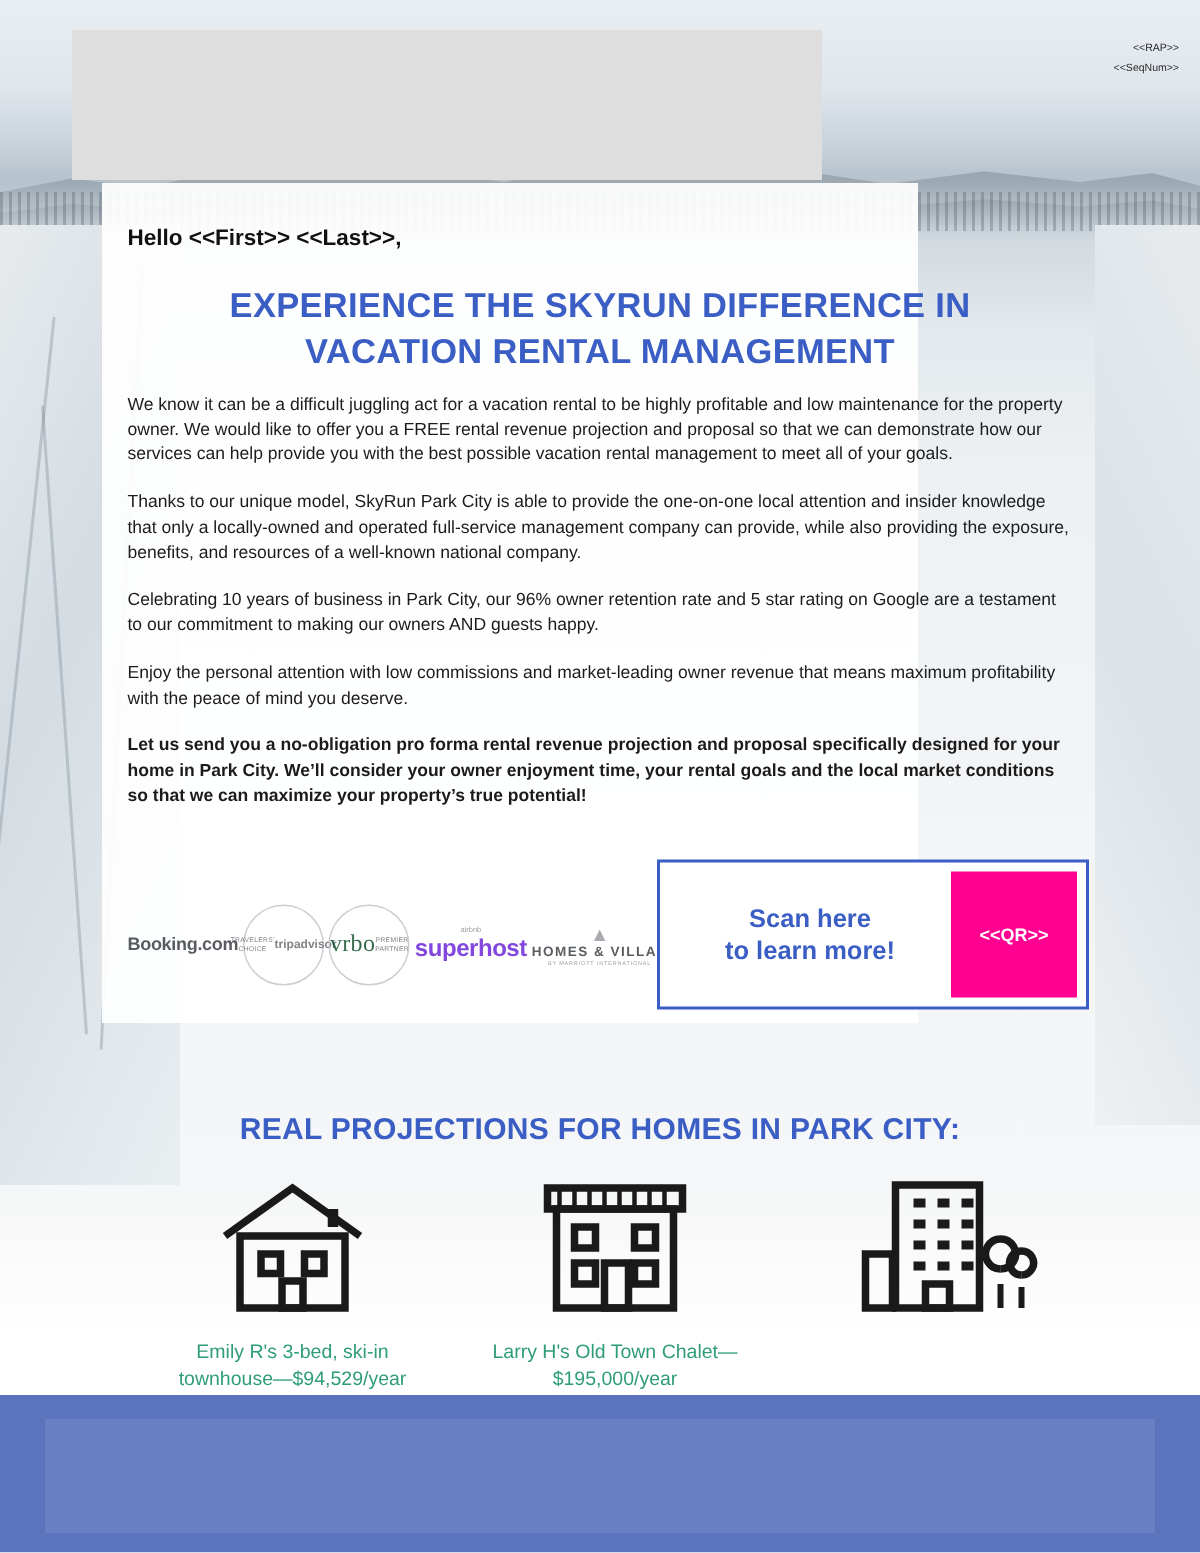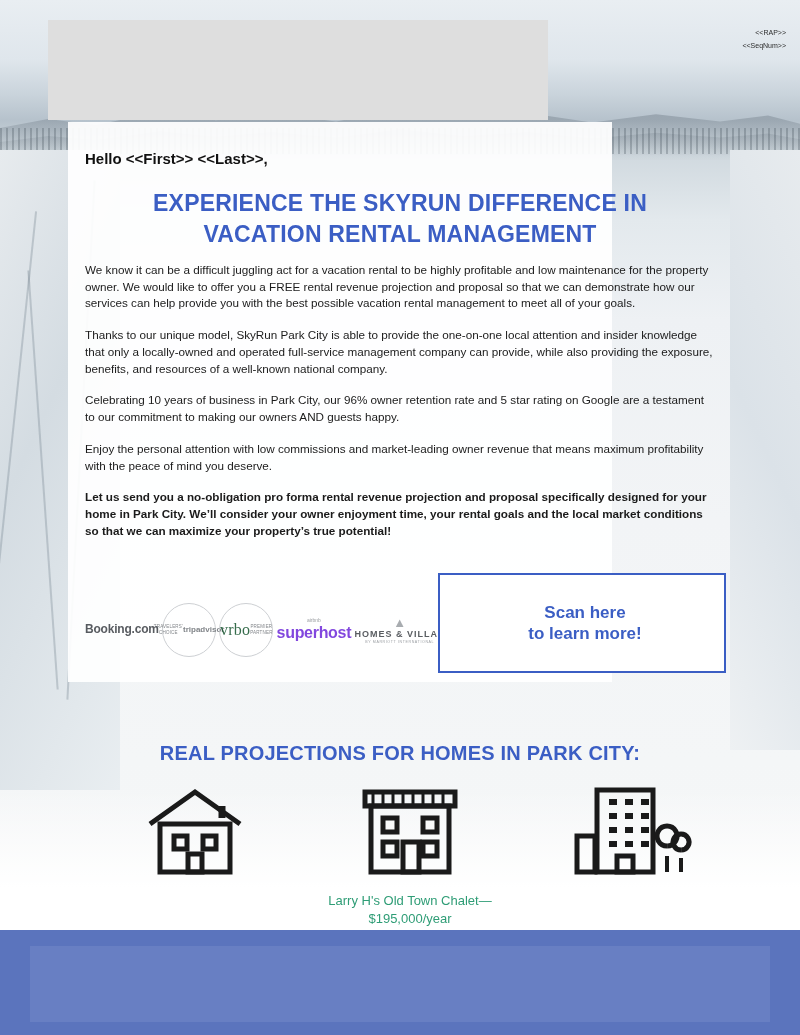--- a/index.html
+++ b/index.html
@@ -332,39 +332,41 @@
       <div class="nm">HOMES &amp; VILLAS</div>
       <div class="sub">BY MARRIOTT INTERNATIONAL</div>
     </div>
   </div>
 
   <div class="qr-panel">
     <div class="qr-text">
       <div>Scan here</div>
       <div>to learn more!</div>
     </div>
+    <div class="qr-box">&lt;&lt;QR&gt;&gt;</div>
   </div>
 
   <div class="projections-title">REAL PROJECTIONS FOR HOMES IN PARK CITY:</div>
 
   <div class="projections">
 
     <div class="proj-item">
       <div class="proj-icon">
         <svg width="110" height="96" viewBox="0 0 110 96" aria-hidden="true">
           <g fill="none" stroke="#1a1a1a" stroke-width="5">
             <path d="M10 40 L55 8 L100 40"></path>
             <rect x="20" y="40" width="70" height="48"></rect>
             <rect x="34" y="52" width="13" height="13"></rect>
             <rect x="63" y="52" width="13" height="13"></rect>
             <rect x="48" y="70" width="14" height="18"></rect>
             <path d="M82 22 L82 34" stroke-width="7"></path>
           </g>
         </svg>
       </div>
+      <div class="proj-caption">Emily R's 3-bed, ski-in townhouse—$94,529/year</div>
     </div>
 
     <div class="proj-item">
       <div class="proj-icon">
         <svg width="118" height="96" viewBox="0 0 118 96" aria-hidden="true">
           <g fill="none" stroke="#1a1a1a" stroke-width="5">
             <rect x="14" y="8" width="90" height="14"></rect>
             <path d="M22 8 L22 22 M32 8 L32 22 M42 8 L42 22 M52 8 L52 22 M62 8 L62 22 M72 8 L72 22 M82 8 L82 22 M92 8 L92 22" stroke-width="3"></path>
             <rect x="20" y="22" width="78" height="66"></rect>
             <rect x="32" y="34" width="14" height="14"></rect>

